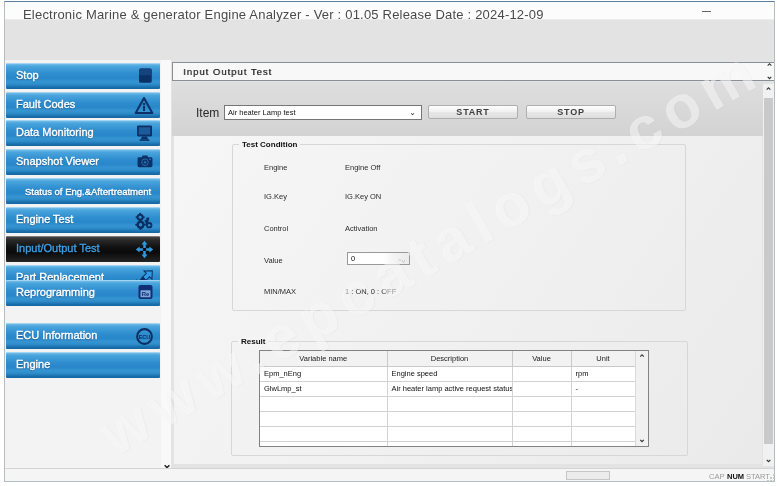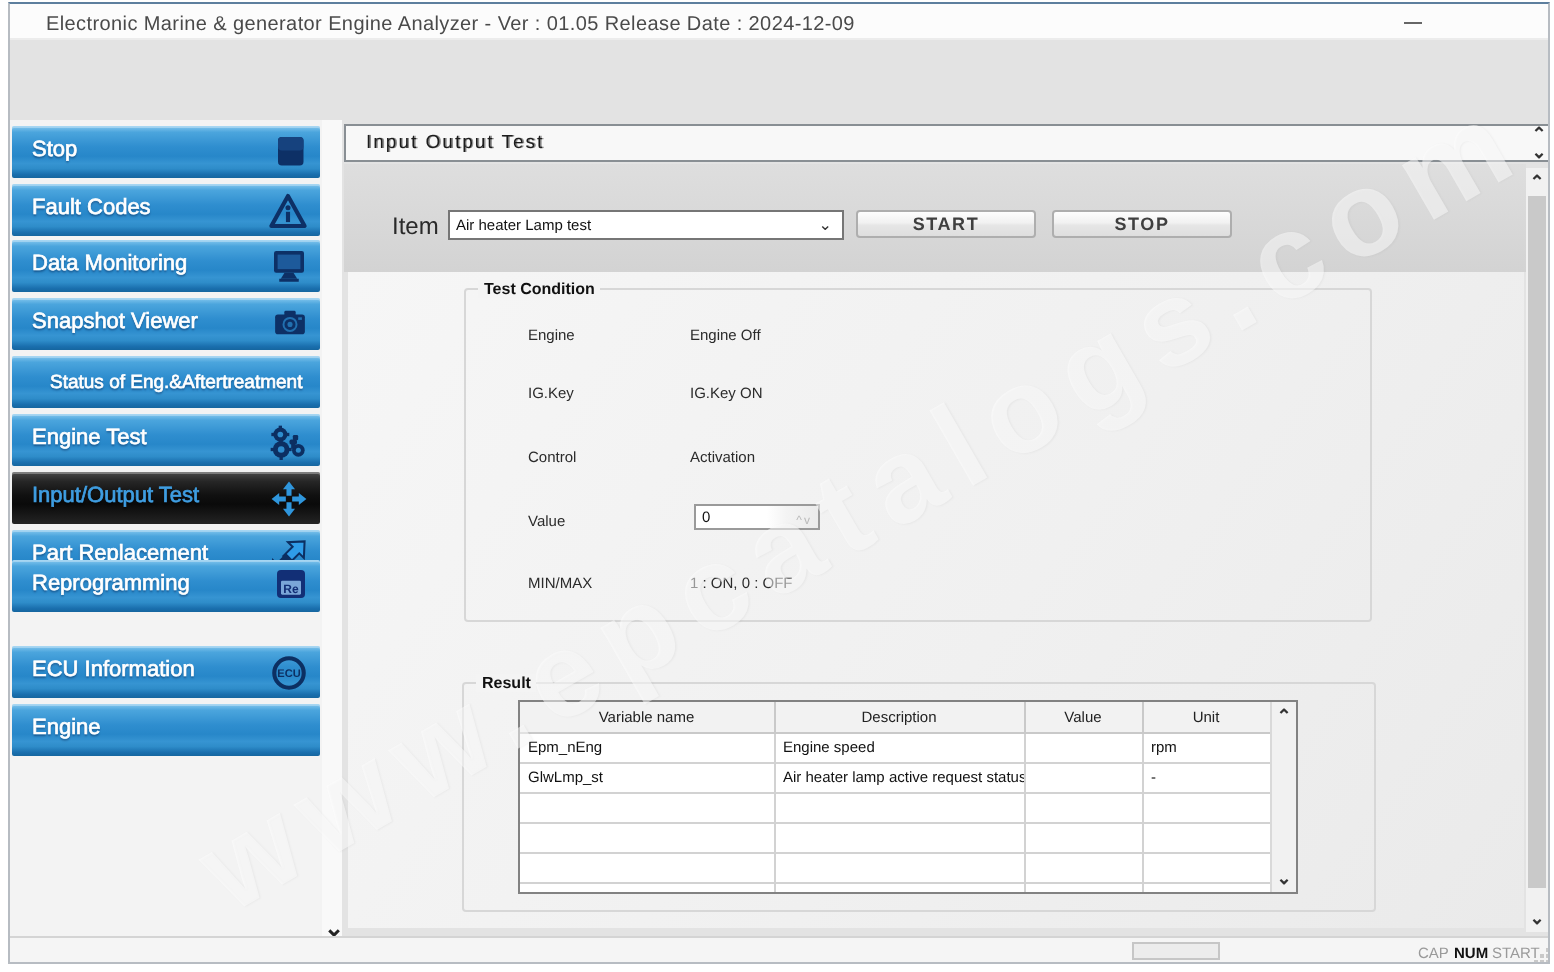--- a/index.html
+++ b/index.html
@@ -1,19 +1,19 @@
 <!DOCTYPE html>
 <html><head>
 <meta charset="utf-8">
 <style>
   * { margin:0; padding:0; box-sizing:border-box; }
   html,body { width:777px; height:486px; background:#ffffff; font-family:"Liberation Sans", sans-serif; overflow:hidden; }
   #win { position:absolute; left:4px; top:1px; width:771px; height:481px; background:#e3e3e3; border:1px solid #b7bcc2; border-top:1px solid #5d7f9e; overflow:hidden; }
   #titlebar { position:absolute; left:0; top:0; width:100%; height:18px; background:#fcfcfc; border-bottom:1px solid #ececec; }
-  #titlebar .t { position:absolute; left:18px; top:4.5px; font-size:10px; color:#4a4a4a; letter-spacing:.2px; }
+  #titlebar .t { position:absolute; left:18px; top:4.5px; font-size:13px; color:#4a4a4a; letter-spacing:.2px; }
   #minbtn { position:absolute; left:697px; top:9px; width:9px; height:1px; background:#666; }
   
   #sidebar { position:absolute; left:0; top:58px; width:166px; height:409px; background:#f3f3f3; }
   .sbtn { position:absolute; left:1px; width:154px; height:26px; border-radius:1px;
      background:linear-gradient(to bottom,#85c7ee 0%,#4ba5dd 12%,#2f8ecf 40%,#2787c9 58%,#3694d2 72%,#2e8cc9 82%,#1a6fae 93%,#15669f 100%);
      box-shadow:inset 0 1px 0 rgba(255,255,255,.3); }
   .sbtn .lab { position:absolute; left:10px; top:6px; font-size:11px; font-weight:400; -webkit-text-stroke:.35px #fff; color:#ffffff; text-shadow:0 1px 1px rgba(0,20,60,.45); letter-spacing:0; }
   .sbtn.sel { background:linear-gradient(to bottom,#4a4a4a 0%,#262626 18%,#101010 45%,#0a0a0a 62%,#242424 100%); }
   .sbtn.sel .lab { color:#3f9ee2; -webkit-text-stroke:.35px #3f9ee2; text-shadow:0 1px 1px rgba(0,0,0,.6);text-align:center; }
   .sbtn svg { position:absolute; right:6px; top:4px; }

